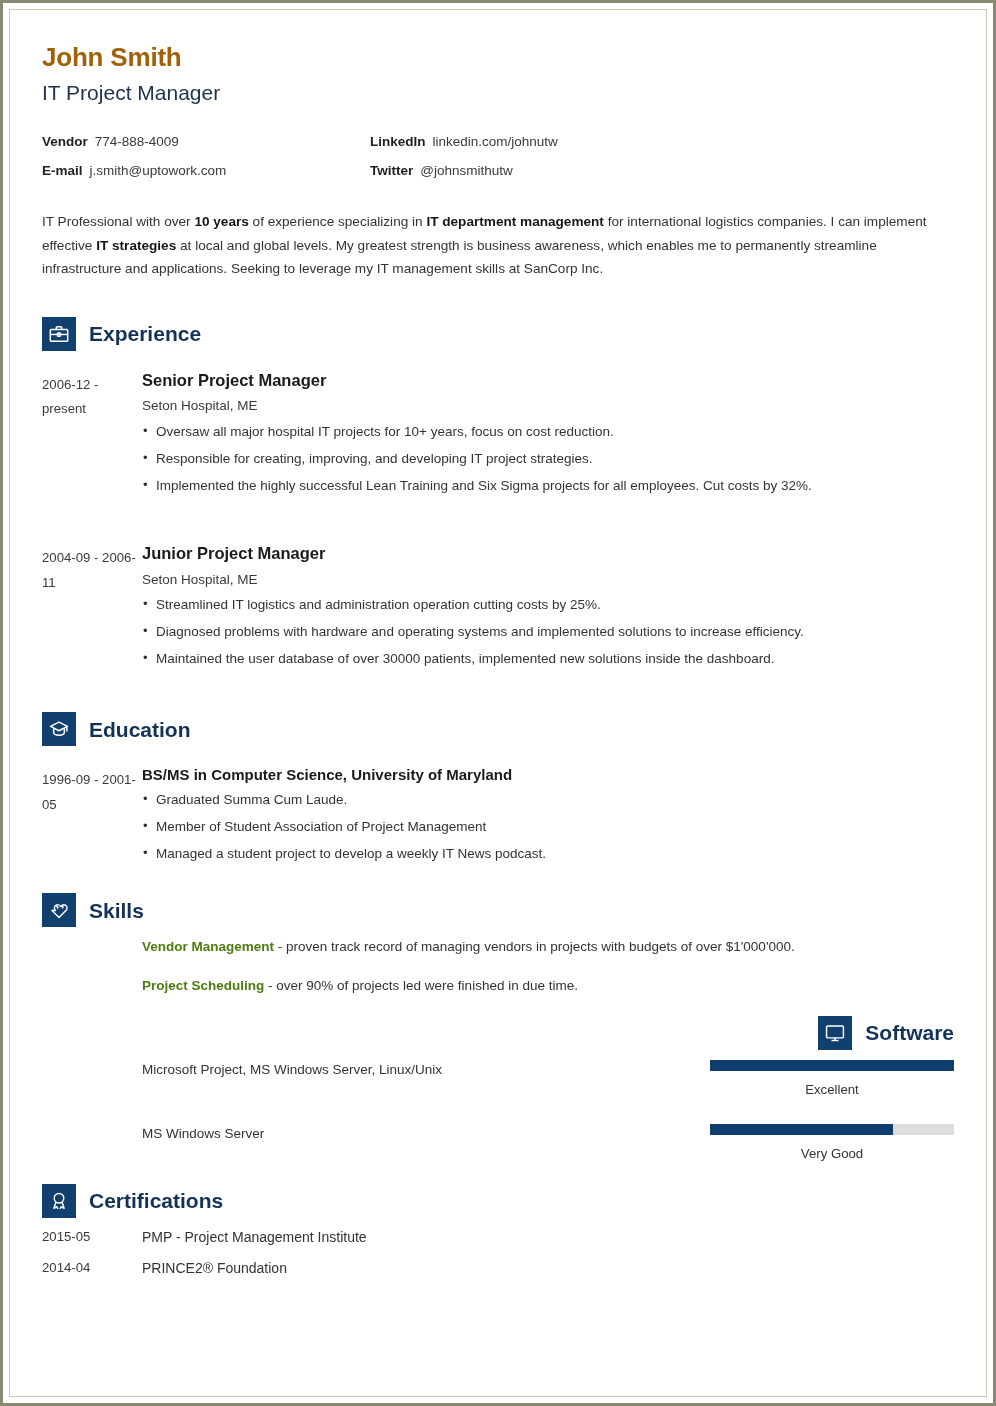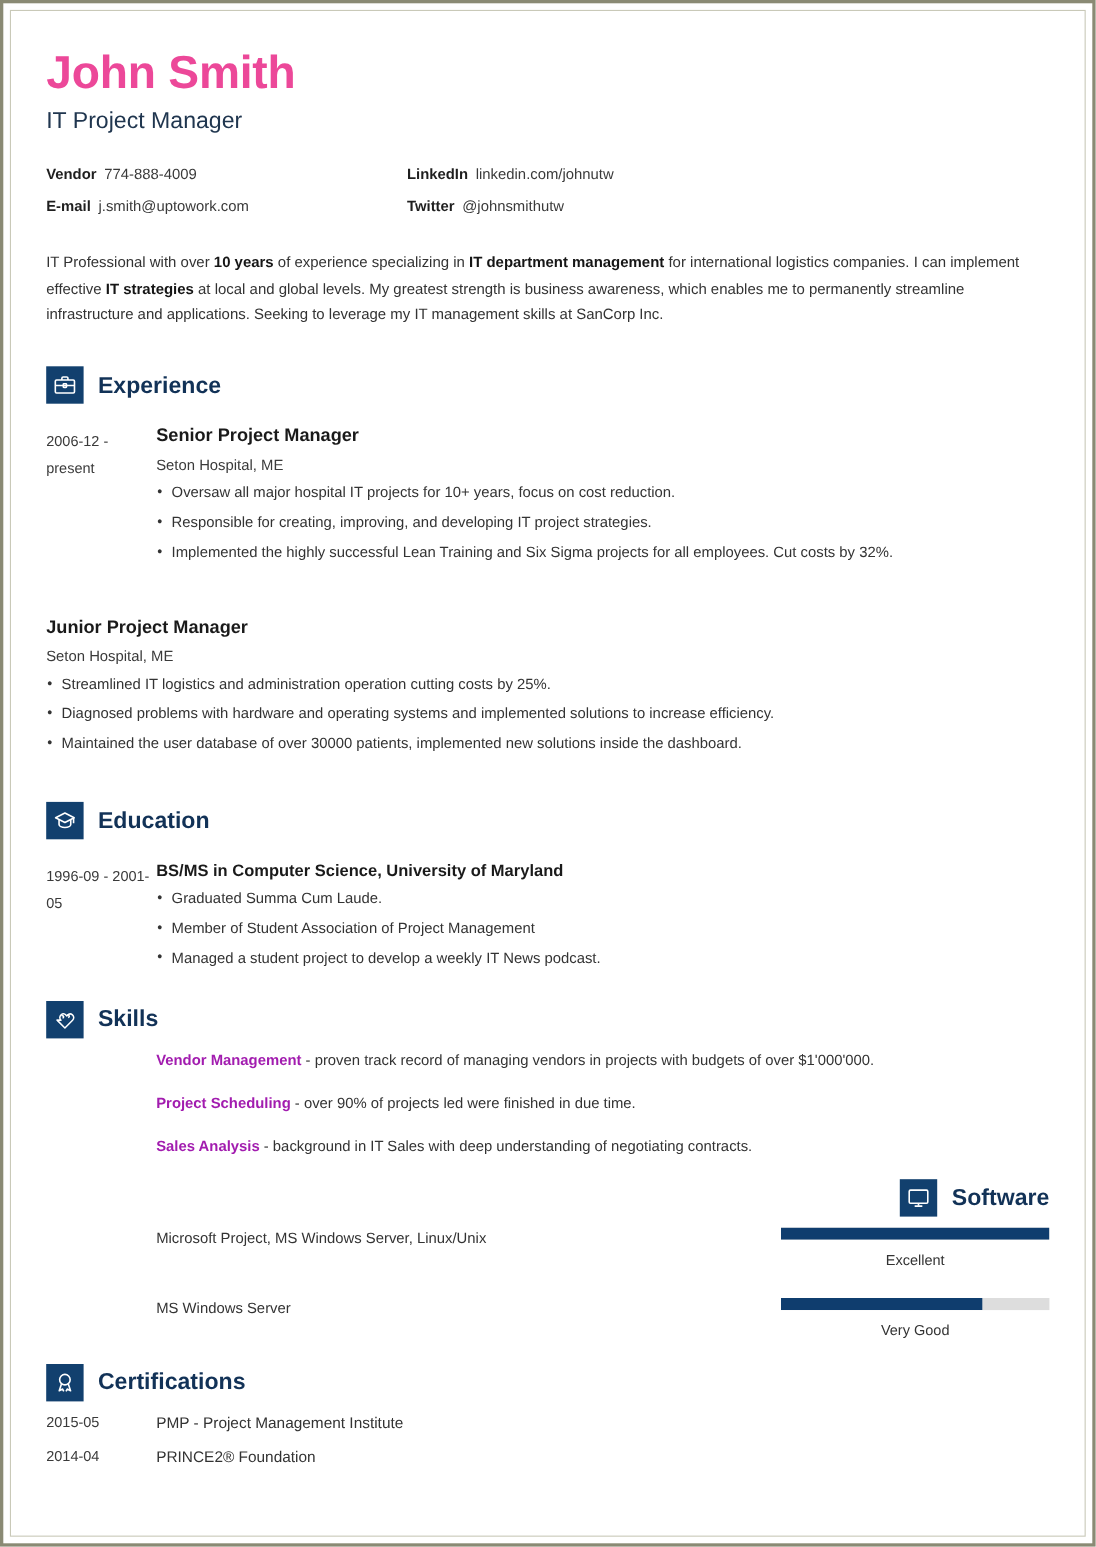--- a/index.html
+++ b/index.html
@@ -43,23 +43,23 @@
     box-sizing: border-box;
     overflow: hidden;
   }
 
   .content {
     padding: 18px 30px 0 30px;
   }
 
   
   .name {
-    font-size: 42px;
+    font-size: 26px;
     font-weight: bold;
-    color: #ec4899;
+    color: #a16207;
     letter-spacing: -0.2px;
     line-height: 1.05;
     margin: 14px 0 0 0;
   }
   .job-title {
     font-size: 21px;
     color: #20364f;
     font-weight: normal;
     margin: 10px 0 0 0;
     line-height: 1.1;
@@ -178,21 +178,21 @@
   }
 
   
   .skills-list { margin-top: 6px; padding-left: 100px; }
   .skill-row {
     font-size: 13.5px;
     color: #333333;
     line-height: 1.5;
     margin-bottom: 19px;
   }
-  .skill-row b { color: #a21caf; font-weight: bold; }
+  .skill-row b { color: #4d7c0f; font-weight: bold; }
 
   
   .software-list { margin-top: 8px; padding-left: 100px; }
   .sw-row {
     display: flex;
     align-items: flex-start;
     margin-bottom: 10px;
   }
   .sw-name {
     flex: 1 1 auto;
@@ -295,20 +295,21 @@
         <div class="entry-org">Seton Hospital, ME</div>
         <ul class="bullets">
           <li>Oversaw all major hospital IT projects for 10+ years, focus on cost reduction.</li>
           <li>Responsible for creating, improving, and developing IT project strategies.</li>
           <li>Implemented the highly successful Lean Training and Six Sigma projects for all employees. Cut costs by 32%.</li>
         </ul>
       </div>
     </div>
 
     <div class="entry" style="margin-top:42px;">
+      <div class="entry-date">2004-09 - 2006-11</div>
       <div class="entry-body">
         <div class="entry-role">Junior Project Manager</div>
         <div class="entry-org">Seton Hospital, ME</div>
         <ul class="bullets">
           <li>Streamlined IT logistics and administration operation cutting costs by 25%.</li>
           <li>Diagnosed problems with hardware and operating systems and implemented solutions to increase efficiency.</li>
           <li>Maintained the user database of over 30000 patients, implemented new solutions inside the dashboard.</li>
         </ul>
       </div>
     </div>
@@ -343,21 +344,20 @@
           <path d="M8.6 8.2c.9-.5 1.9-.1 2.1.8.1.7-.4 1.2-1 1.3"></path>
           <path d="M14.3 7.5c.9-.4 1.9.1 2 1 .1.7-.4 1.2-1.1 1.3"></path>
         </svg>
       </span>
       <span class="section-title">Skills</span>
     </div>
 
     <div class="skills-list">
       <div class="skill-row"><b>Vendor Management</b><span> - proven track record of managing vendors in projects with budgets of over $1'000'000.</span></div>
       <div class="skill-row"><b>Project Scheduling</b><span> - over 90% of projects led were finished in due time.</span></div>
-      <div class="skill-row"><b>Sales Analysis</b><span> - background in IT Sales with deep understanding of negotiating contracts.</span></div>
     </div>
 
     <div class="section-head" style="margin-top:14px;justify-content:flex-end;">
       <span class="sec-icon">
         <svg width="22" height="22" viewBox="0 0 24 24" fill="none" stroke="#ffffff" stroke-width="1.6" stroke-linejoin="round">
           <rect x="2.8" y="4.3" width="18.4" height="13" rx="1.3"></rect>
           <path d="M12 17.3v2.6"></path>
           <path d="M8.2 20.2h7.6"></path>
         </svg>
       </span>

